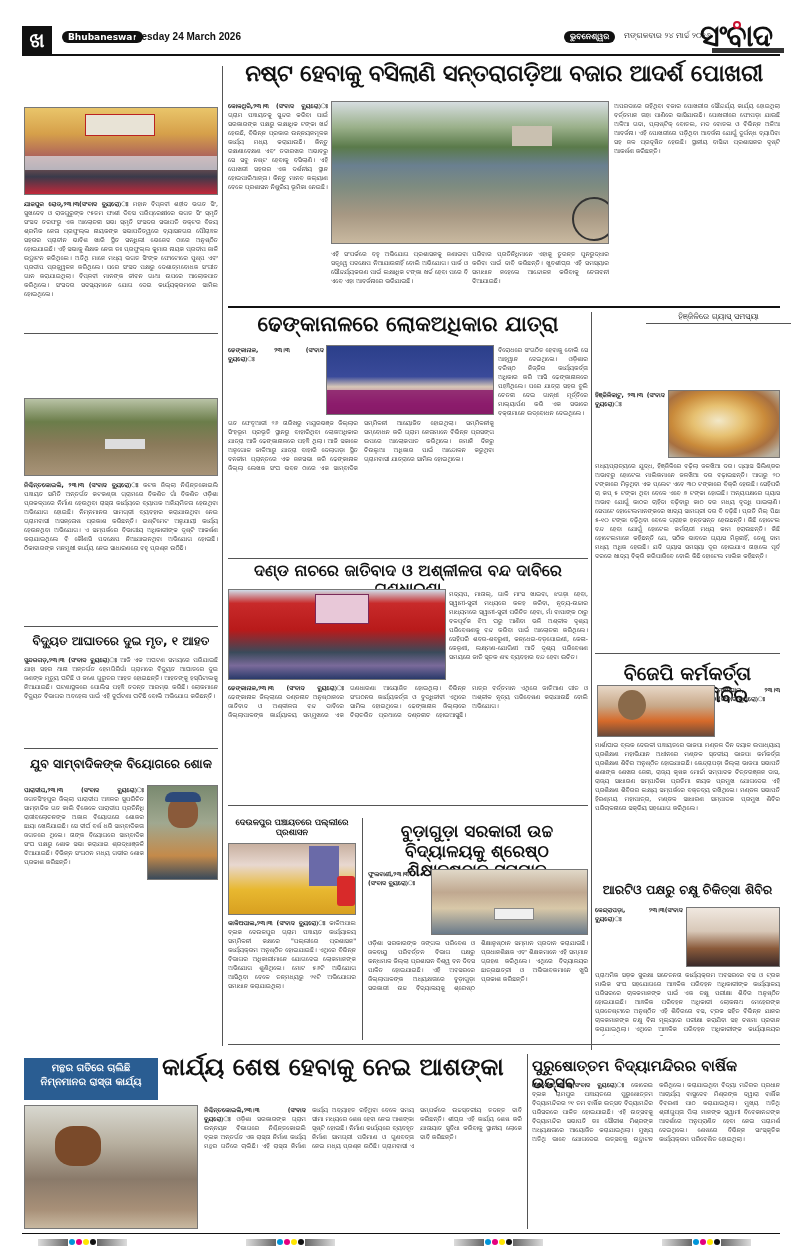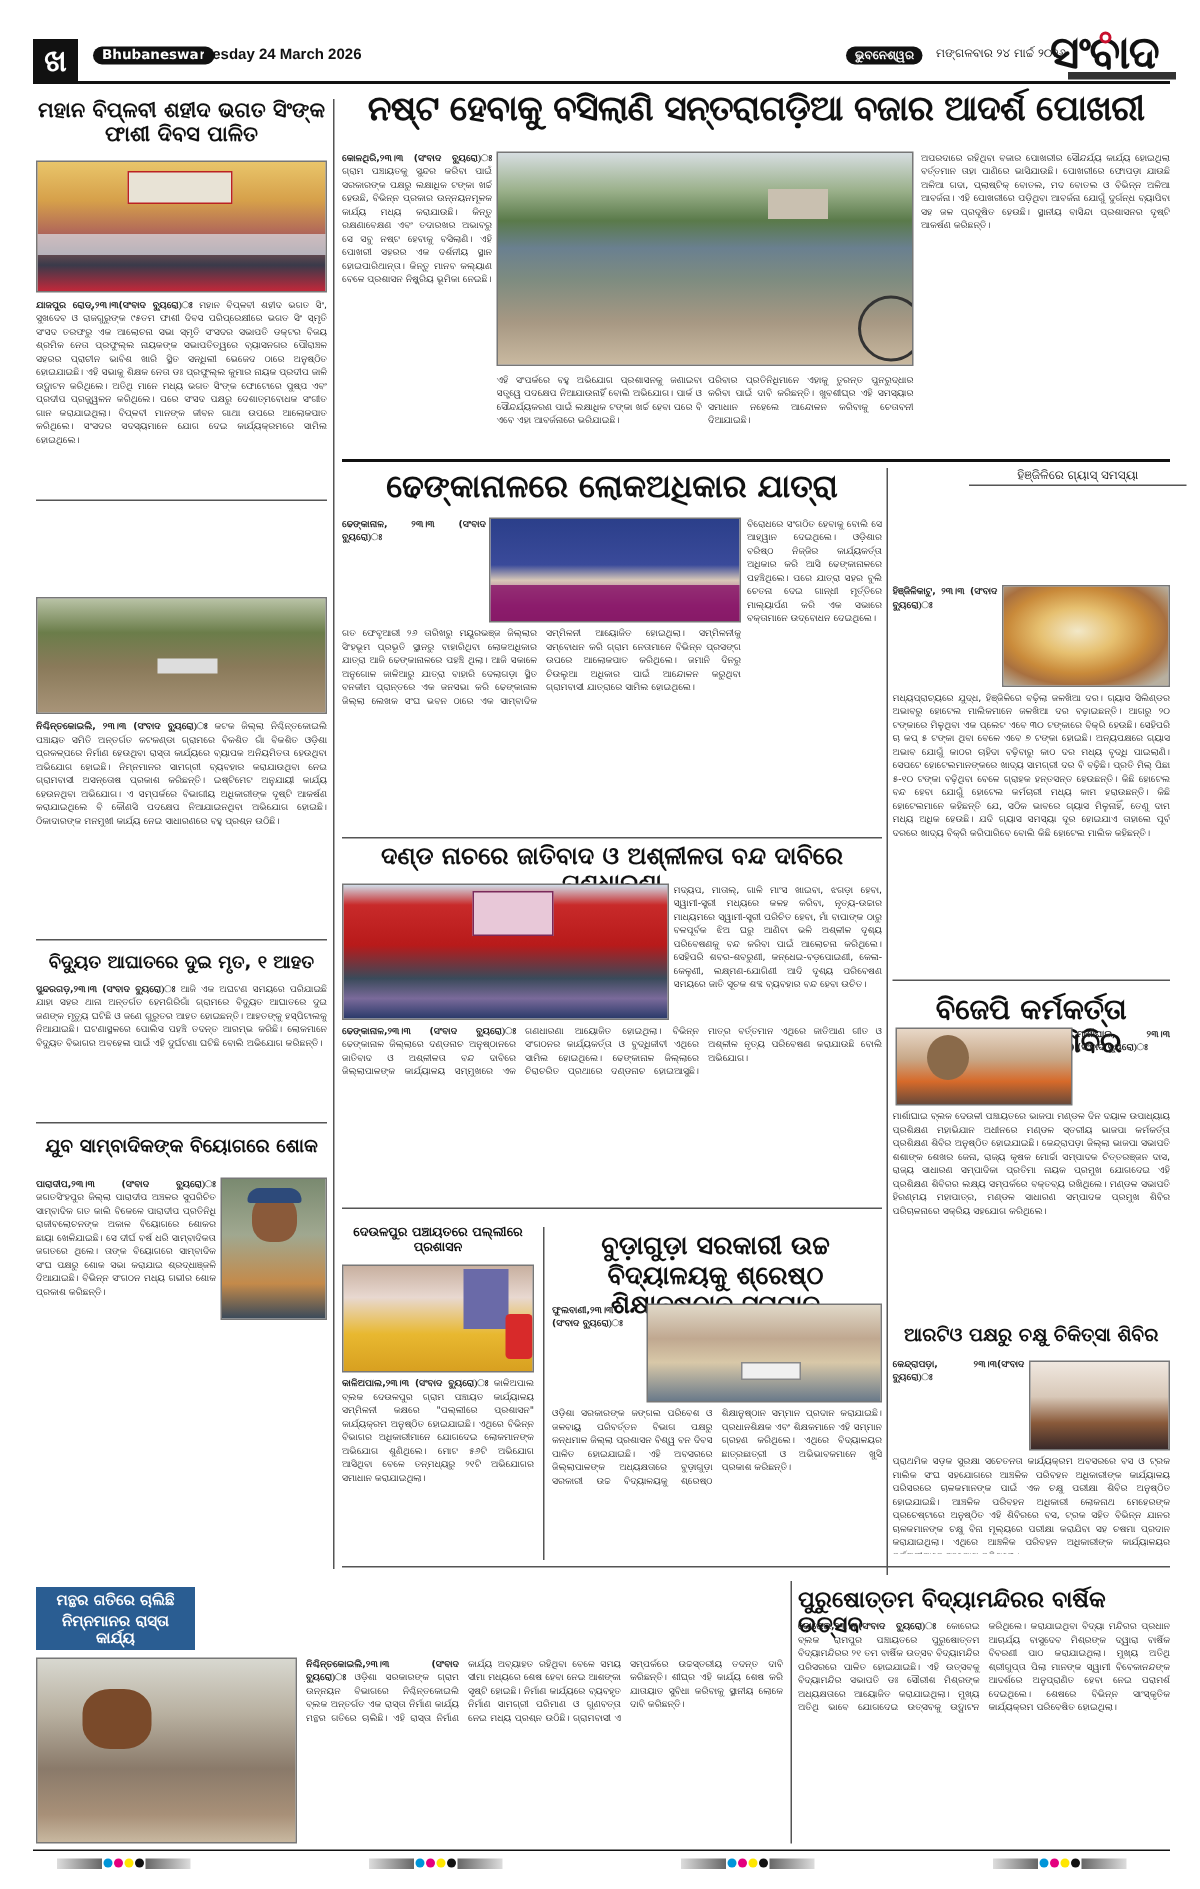--- a/index.html
+++ b/index.html
@@ -47,23 +47,20 @@
     <div class="page-letter">ଖ</div>
     <div class="city-pill">Bhubaneswar</div>
     <div class="date-en">Tuesday 24 March 2026</div>
     <div class="city-pill-or">ଭୁବନେଶ୍ୱର</div>
     <div class="date-or">ମଙ୍ଗଳବାର ୨୪ ମାର୍ଚ୍ଚ ୨୦୨୬</div>
     <div class="logo">ସଂବାଦ</div>
     <div class="logo-dot"></div>
     <div class="logo-tag"></div>
   </div>
 
-  <div class="box" style="left:24px; top:66px; width:194px;">
-    <div class="head" style="font-size:14px;">ମହାନ ବିପ୍ଳବୀ ଶହୀଦ ଭଗତ ସିଂଙ୍କ ଫାଶୀ ଦିବସ ପାଳିତ</div>
-  </div>
   <div class="photo" style="left:24px; top:107px; width:194px; height:88px; background:linear-gradient(180deg,#e9c56a 0%,#d6a04a 30%,#b0675a 55%,#3a3a4a 80%,#c2283a 100%);">
     <div style="position:absolute;left:60px;top:6px;width:70px;height:22px;background:#e8e3d6;border:1px solid #b22;"></div>
     <div style="position:absolute;left:0;top:48px;width:194px;height:14px;background:#dde1ea;opacity:.7;"></div>
   </div>
   <div class="box body-text" style="left:24px; top:199px; width:194px; height:128px;">
     <span class="dateline">ଯାଜପୁର ରୋଡ୍,୨୩।୩(ସଂବାଦ ବ୍ୟୁରୋ)ଃ</span>
     <span>ମହାନ ବିପ୍ଳବୀ ଶହୀଦ ଭଗତ ସିଂ, ସୁଖଦେବ ଓ ରାଜଗୁରୁଙ୍କ ୯୫ତମ ଫାଶୀ ଦିବସ ପରିପ୍ରେକ୍ଷୀରେ ଭଗତ ସିଂ ସ୍ମୃତି ସଂସଦ ତରଫରୁ ଏକ ଆଲୋଚନା ସଭା ସ୍ମୃତି ସଂସଦର ସଭାପତି ଡକ୍ଟର ବିଜୟ ଶ୍ରମିକ ନେତା ପ୍ରଫୁଲ୍ଲ ନାୟକଙ୍କ ସଭାପତିତ୍ୱରେ ବ୍ୟାସନଗର ପୌରାଞ୍ଚଳ ସହରର ପ୍ରାଚୀନ ଭାବିଶ ଖାରି ସ୍ଥିତ ସନ୍ଧିଲୀ ଭେଜେଦ ଠାରେ ଅନୁଷ୍ଠିତ ହୋଇଯାଇଛି। ଏହି ସଭାକୁ ଶିକ୍ଷକ ନେତା ଡଃ ପ୍ରଫୁଲ୍ଲ କୁମାର ନାୟକ ପ୍ରଦୀପ ଜାଳି ଉଦ୍ଘାଟନ କରିଥିଲେ। ଅତିଥି ମାନେ ମଧ୍ୟ ଭଗତ ସିଂଙ୍କ ଫୋଟୋରେ ପୁଷ୍ପ ଏବଂ ପ୍ରଦୀପ ପ୍ରଜ୍ଜ୍ୱଳନ କରିଥିଲେ। ପରେ ସଂସଦ ପକ୍ଷରୁ ଦେଶାତ୍ମବୋଧକ ସଂଗୀତ ଗାନ କରାଯାଇଥିଲା। ବିପ୍ଳବୀ ମାନଙ୍କ ଜୀବନ ଗାଥା ଉପରେ ଆଲୋକପାତ କରିଥିଲେ। ସଂସଦର ସଦସ୍ୟମାନେ ଯୋଗ ଦେଇ କାର୍ଯ୍ୟକ୍ରମରେ ସାମିଲ ହୋଇଥିଲେ।</span>
   </div>
 
   <div class="hrule" style="left:24px; top:333px; width:194px;"></div>
@@ -220,23 +217,26 @@
   </div>
   <div class="photo" style="left:431px; top:869px; width:157px; height:66px; background:linear-gradient(180deg,#e0d8c8 0%,#c0a890 35%,#d8c8a8 60%,#6a7a8a 100%);">
     <div style="position:absolute;left:62px;top:38px;width:40px;height:12px;background:#f0f0f0;border:1px solid #888;"></div>
   </div>
   <div class="box body-text" style="left:368px; top:938px; width:220px; height:102px; column-count:2; column-gap:6px;">
     <span>ଓଡ଼ିଶା ସରକାରଙ୍କ ଜଙ୍ଗଲ ପରିବେଶ ଓ ଜଳବାୟୁ ପରିବର୍ତ୍ତନ ବିଭାଗ ପକ୍ଷରୁ କନ୍ଧମାଳ ଜିଲ୍ଲା ପ୍ରଶାସନ ବିଶ୍ୱ ବନ ଦିବସ ପାଳିତ ହୋଇଯାଇଛି। ଏହି ଅବସରରେ ଜିଲ୍ଲାପାଳଙ୍କ ଅଧ୍ୟକ୍ଷତାରେ ବୁଡ଼ାଗୁଡ଼ା ସରକାରୀ ଉଚ୍ଚ ବିଦ୍ୟାଳୟକୁ ଶ୍ରେଷ୍ଠ ଶିକ୍ଷାନୁଷ୍ଠାନ ସମ୍ମାନ ପ୍ରଦାନ କରାଯାଇଛି। ପ୍ରଧାନଶିକ୍ଷକ ଏବଂ ଶିକ୍ଷକମାନେ ଏହି ସମ୍ମାନ ଗ୍ରହଣ କରିଥିଲେ। ଏଥିରେ ବିଦ୍ୟାଳୟର ଛାତ୍ରଛାତ୍ରୀ ଓ ଅଭିଭାବକମାନେ ଖୁସି ପ୍ରକାଶ କରିଛନ୍ତି।</span>
   </div>
 
   <div class="hrule" style="left:228px; top:1044px; width:552px;"></div>
 
-  <div class="box" style="left:24px; top:1058px; width:106px; height:42px; background:#2a5d92; color:#fff; padding:4px 6px;">
+  <div class="box" style="left:24px; top:1058px; width:134px; height:42px; background:#2a5d92; color:#fff; padding:4px 6px;">
     <div class="head" style="font-size:10px; color:#fff;">ମନ୍ଥର ଗତିରେ ଚାଲିଛି</div>
     <div class="head" style="font-size:10px; color:#fff; margin-top:2px;">ନିମ୍ନମାନର ରାସ୍ତା କାର୍ଯ୍ୟ</div>
+  </div>
+  <div class="box" style="left:162px; top:1054px; width:360px;">
+    <div class="head" style="font-size:24px; text-align:left;">କାର୍ଯ୍ୟ ଶେଷ ହେବାକୁ ନେଇ ଆଶଙ୍କା</div>
   </div>
   <div class="photo" style="left:24px; top:1105px; width:174px; height:124px; background:linear-gradient(180deg,#d8d8d0 0%,#b8b0a0 30%,#8a7a6a 60%,#a89078 85%,#c8b8a0 100%);">
     <div style="position:absolute;left:30px;top:20px;width:46px;height:40px;background:#7a4a2a;border-radius:40%;"></div>
   </div>
   <div class="box body-text" style="left:204px; top:1105px; width:318px; height:124px; column-count:3; column-gap:6px;">
     <span class="dateline">ନିଶ୍ଚିନ୍ତକୋଇଲି,୨୩।୩ (ସଂବାଦ ବ୍ୟୁରୋ)ଃ</span>
     <span>ଓଡ଼ିଶା ସରକାରଙ୍କ ଗ୍ରାମ ଉନ୍ନୟନ ବିଭାଗରେ ନିଶ୍ଚିନ୍ତକୋଇଲି ବ୍ଲକ ଅନ୍ତର୍ଗତ ଏକ ରାସ୍ତା ନିର୍ମାଣ କାର୍ଯ୍ୟ ମନ୍ଥର ଗତିରେ ଚାଲିଛି। ଏହି ରାସ୍ତା ନିର୍ମାଣ କାର୍ଯ୍ୟ ଅବ୍ୟାହତ ରହିଥିବା ବେଳେ ସମୟ ସୀମା ମଧ୍ୟରେ ଶେଷ ହେବା ନେଇ ଆଶଙ୍କା ସୃଷ୍ଟି ହୋଇଛି। ନିର୍ମାଣ କାର୍ଯ୍ୟରେ ବ୍ୟବହୃତ ନିର୍ମାଣ ସାମଗ୍ରୀ ପରିମାଣ ଓ ଗୁଣବତ୍ତା ନେଇ ମଧ୍ୟ ପ୍ରଶ୍ନ ଉଠିଛି। ଗ୍ରାମବାସୀ ଏ ସମ୍ପର୍କରେ ଉଚ୍ଚସ୍ତରୀୟ ତଦନ୍ତ ଦାବି କରିଛନ୍ତି। ଶୀଘ୍ର ଏହି କାର୍ଯ୍ୟ ଶେଷ କରି ଯାତାୟାତ ସୁବିଧା କରିବାକୁ ସ୍ଥାନୀୟ ଲୋକେ ଦାବି କରିଛନ୍ତି।</span>
   </div>
 
   <div class="vrule" style="left:527px; top:1054px; height:175px;"></div>

